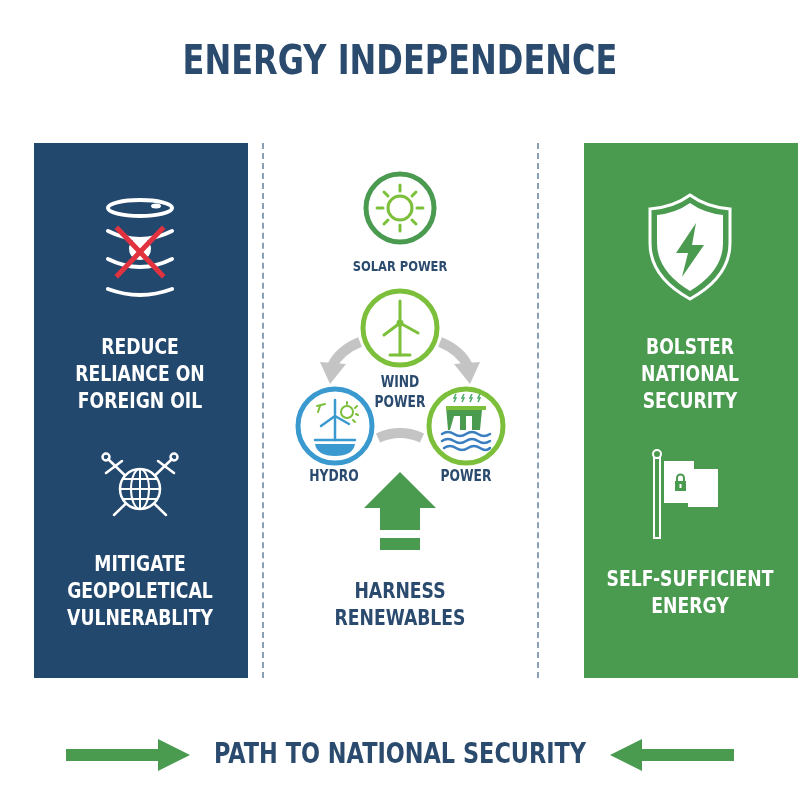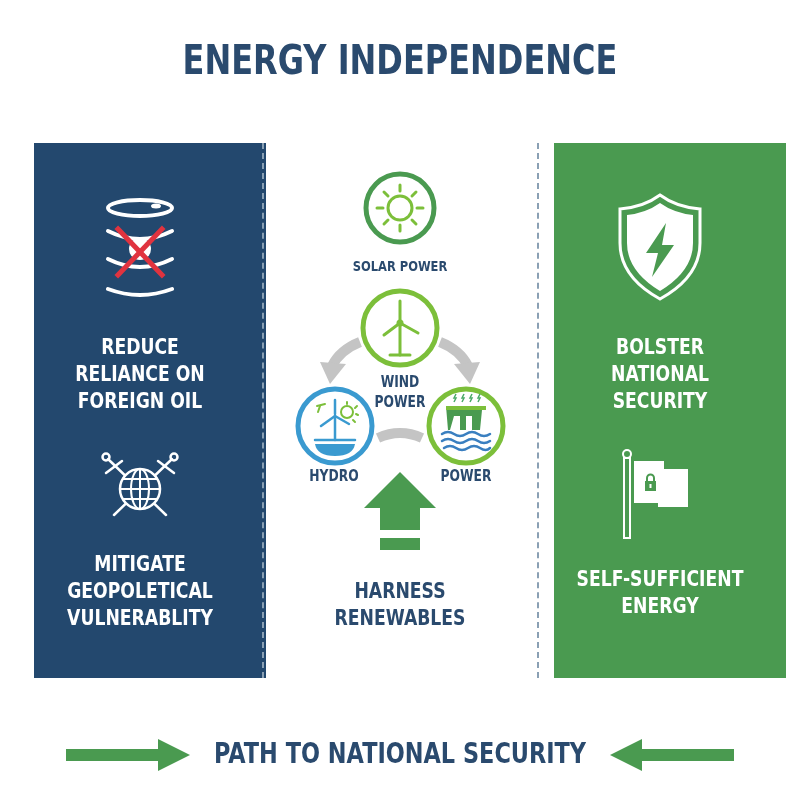--- a/index.html
+++ b/index.html
@@ -5,23 +5,23 @@
     * { box-sizing: border-box; margin: 0; padding: 0; }
     html, body { width: 800px; height: 800px; background: #ffffff; overflow: hidden; }
     body { position: relative; font-family: "DejaVu Sans", "Liberation Sans", sans-serif; }
 
     .title {
       position: absolute; left: 0; top: 34px; width: 800px; text-align: center;
       color: #2a4a6e; font-size: 40px; font-weight: bold; line-height: 52px;
       transform: scaleX(0.8);
     }
 
-    .panel { position: absolute; top: 143px; width: 232px; height: 535px; }
+    .panel { position: absolute; top: 143px; width: 214px; height: 535px; }
     .panel.left { left: 34px; background: #23486e; }
-    .panel.right { left: 554px; background: #4a9a50; }
+    .panel.right { left: 584px; background: #4a9a50; }
 
     .panel-text {
       position: absolute; left: 0; width: 212px; text-align: center; color: #ffffff;
       font-size: 21px; line-height: 27px; font-weight: bold;
       transform: scaleX(0.82);
     }
 
     .divider { position: absolute; top: 143px; height: 535px; width: 0; border-left: 2px dashed #8aa0b4; }
     .divider.d1 { left: 262px; }
     .divider.d2 { left: 537px; }

